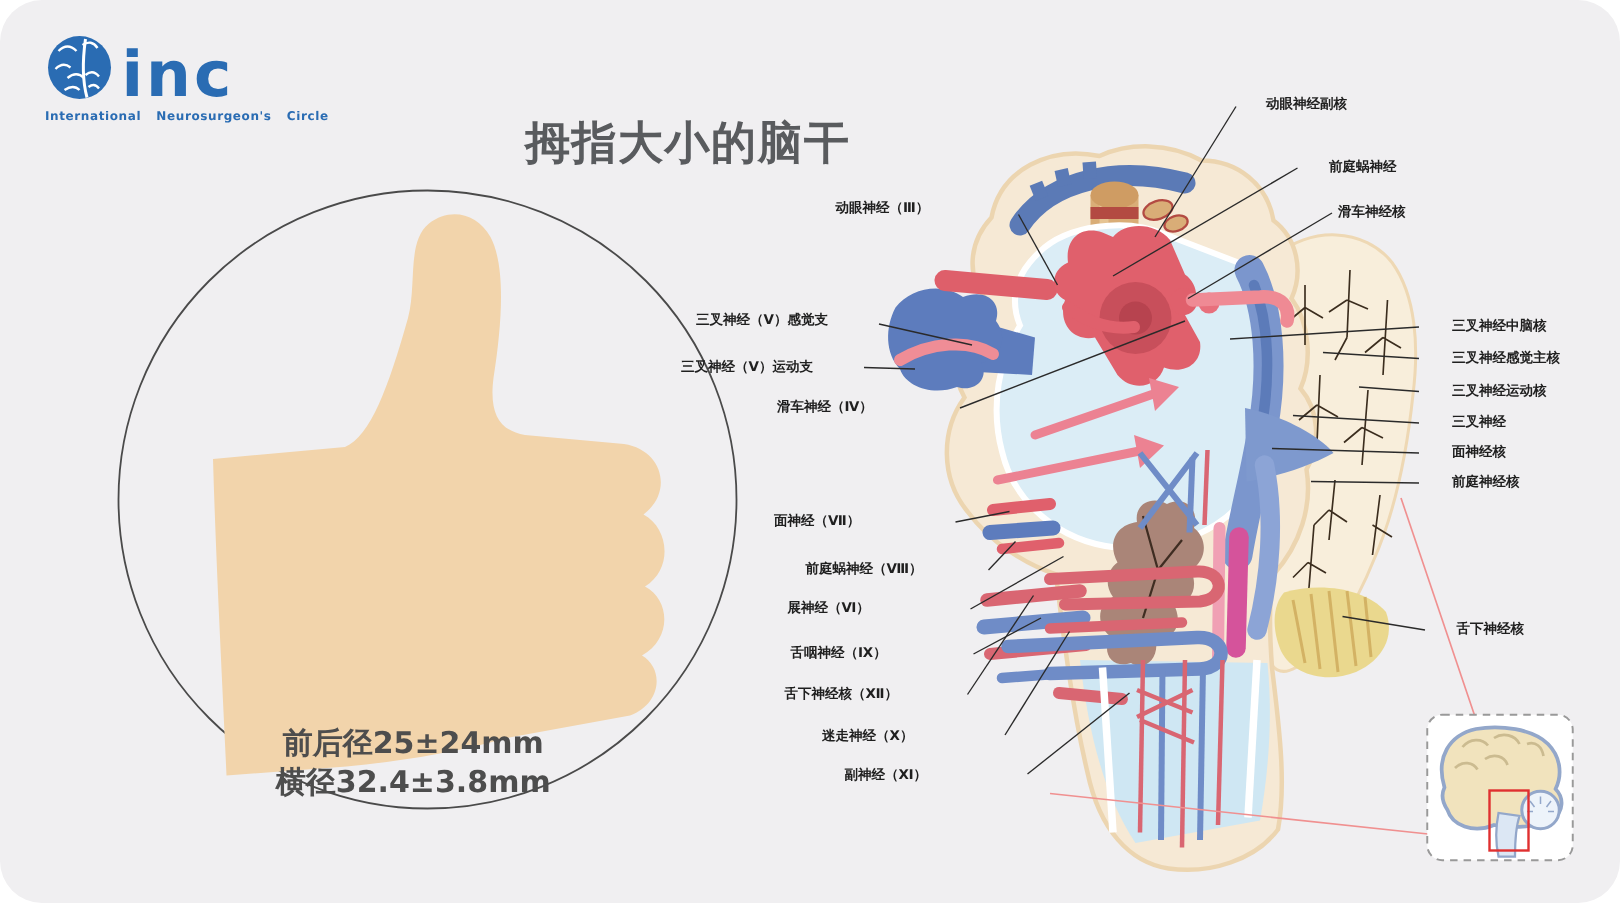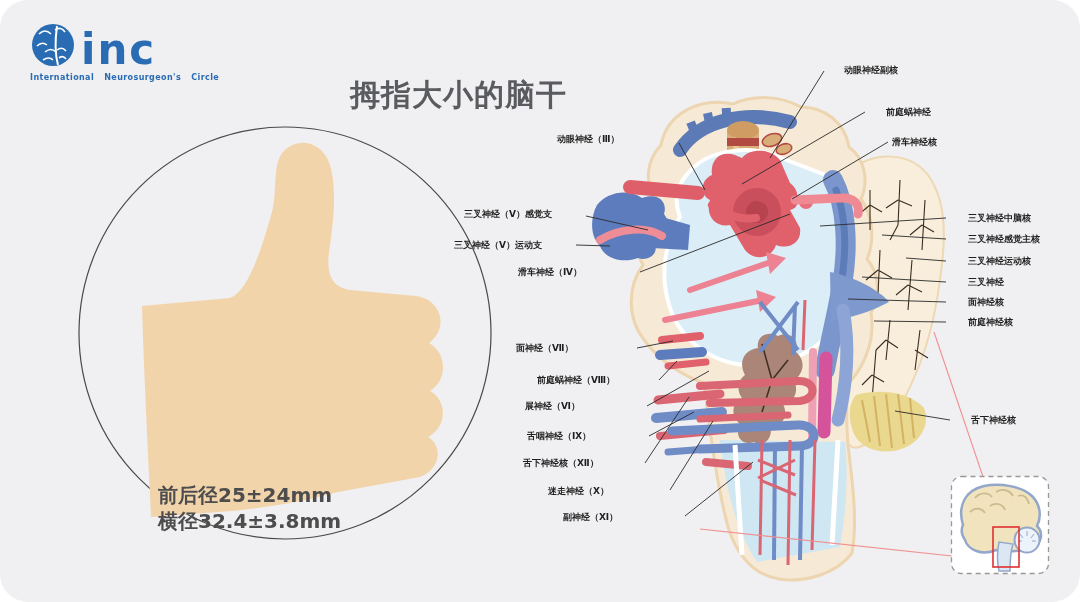--- a/index.html
+++ b/index.html
@@ -9,21 +9,21 @@
           background:#f0eff1;border-radius:28px;}
   #art{position:absolute;left:0;top:0;}
   .logo{position:absolute;left:30px;top:20px;width:190px;}
   .logo-row{display:flex;align-items:flex-end;}
   .logo-name{font-weight:bold;font-size:42px;line-height:40px;color:#2a6cb3;
              letter-spacing:2px;margin-left:5px;}
   .logo-sub{margin-top:3px;font-size:8px;font-weight:bold;letter-spacing:.4px;
             word-spacing:7px;color:#2a6cb3;white-space:nowrap;}
   .page-title{position:absolute;left:350px;top:44px;font-size:30px;font-weight:bold;
               color:#595b5e;letter-spacing:1px;white-space:nowrap;margin-top:31px;}
-  .measure{position:absolute;left:158px;width:235px;font-size:20px;
+  .measure{position:absolute;left:158px;width:235px;text-align:center;font-size:20px;
            font-weight:bold;color:#4d4d4d;white-space:nowrap;}
   .m1{top:482px;} .m2{top:508px;}
   .lbl{position:absolute;font-size:9px;font-weight:bold;color:#1f1f1f;
        white-space:nowrap;line-height:11px;}
   .lbl-l{width:120px;text-align:left;}
   .lbl-r{text-align:right;padding-left:20px;}
 </style>
 </head>
 <body>
 

